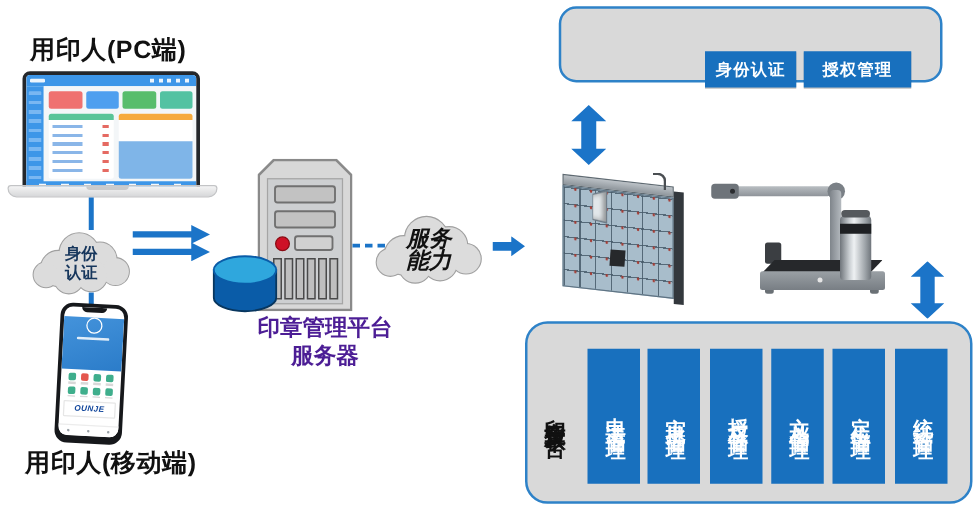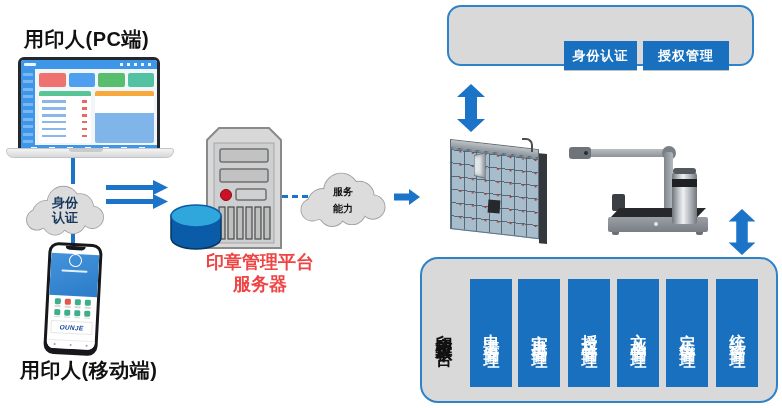--- a/index.html
+++ b/index.html
@@ -2,29 +2,29 @@
 <html><head>
 <meta charset="utf-8">
 <style>
   html,body{margin:0;padding:0;background:#fff;}
   .canvas{position:relative;width:782px;height:408px;background:#fff;overflow:hidden;
           font-family:"Liberation Sans","DejaVu Sans",sans-serif;color:#1a1a1a;}
   .abs{position:absolute;}
 
   
   .big-label{font-size:20px;font-weight:bold;color:#111;letter-spacing:0.5px;white-space:nowrap;}
-  .server-label{width:160px;text-align:center;font-weight:bold;font-size:18px;line-height:22px;color:#ef4444;}
+  .server-label{width:160px;text-align:center;font-weight:bold;font-size:18px;line-height:22px;color:#4c1d95;}
 
   
   .cloud{position:absolute;}
   .cloud svg{position:absolute;left:0;top:0;width:100%;height:100%;}
   .cloud .cloud-text{position:absolute;inset:0;display:flex;flex-direction:column;align-items:center;justify-content:center;
                      font-weight:bold;text-align:center;}
   .identity-cloud .cloud-text{color:#16365C;font-size:13px;line-height:15px;padding-top:2px;}
-  .service-cloud .cloud-text{color:#111;font-size:10px;line-height:17px;padding-top:4px;}
+  .service-cloud .cloud-text{color:#111;font-size:18px;line-height:17px;padding-top:4px;font-style:italic;}
 
   
   .vline{width:4px;background:#1B74C8;}
   .dash{width:26px;border-top:3px dashed #1B74C8;}
   .arrow-svg{display:block;}
 
   
   .laptop{left:6px;top:57px;width:166px;height:101px;}
   .lap-screen{position:absolute;left:12px;top:0;width:136px;height:91px;background:#fff;
               border:3px solid #24272B;border-radius:6px 6px 2px 2px;overflow:hidden;}

